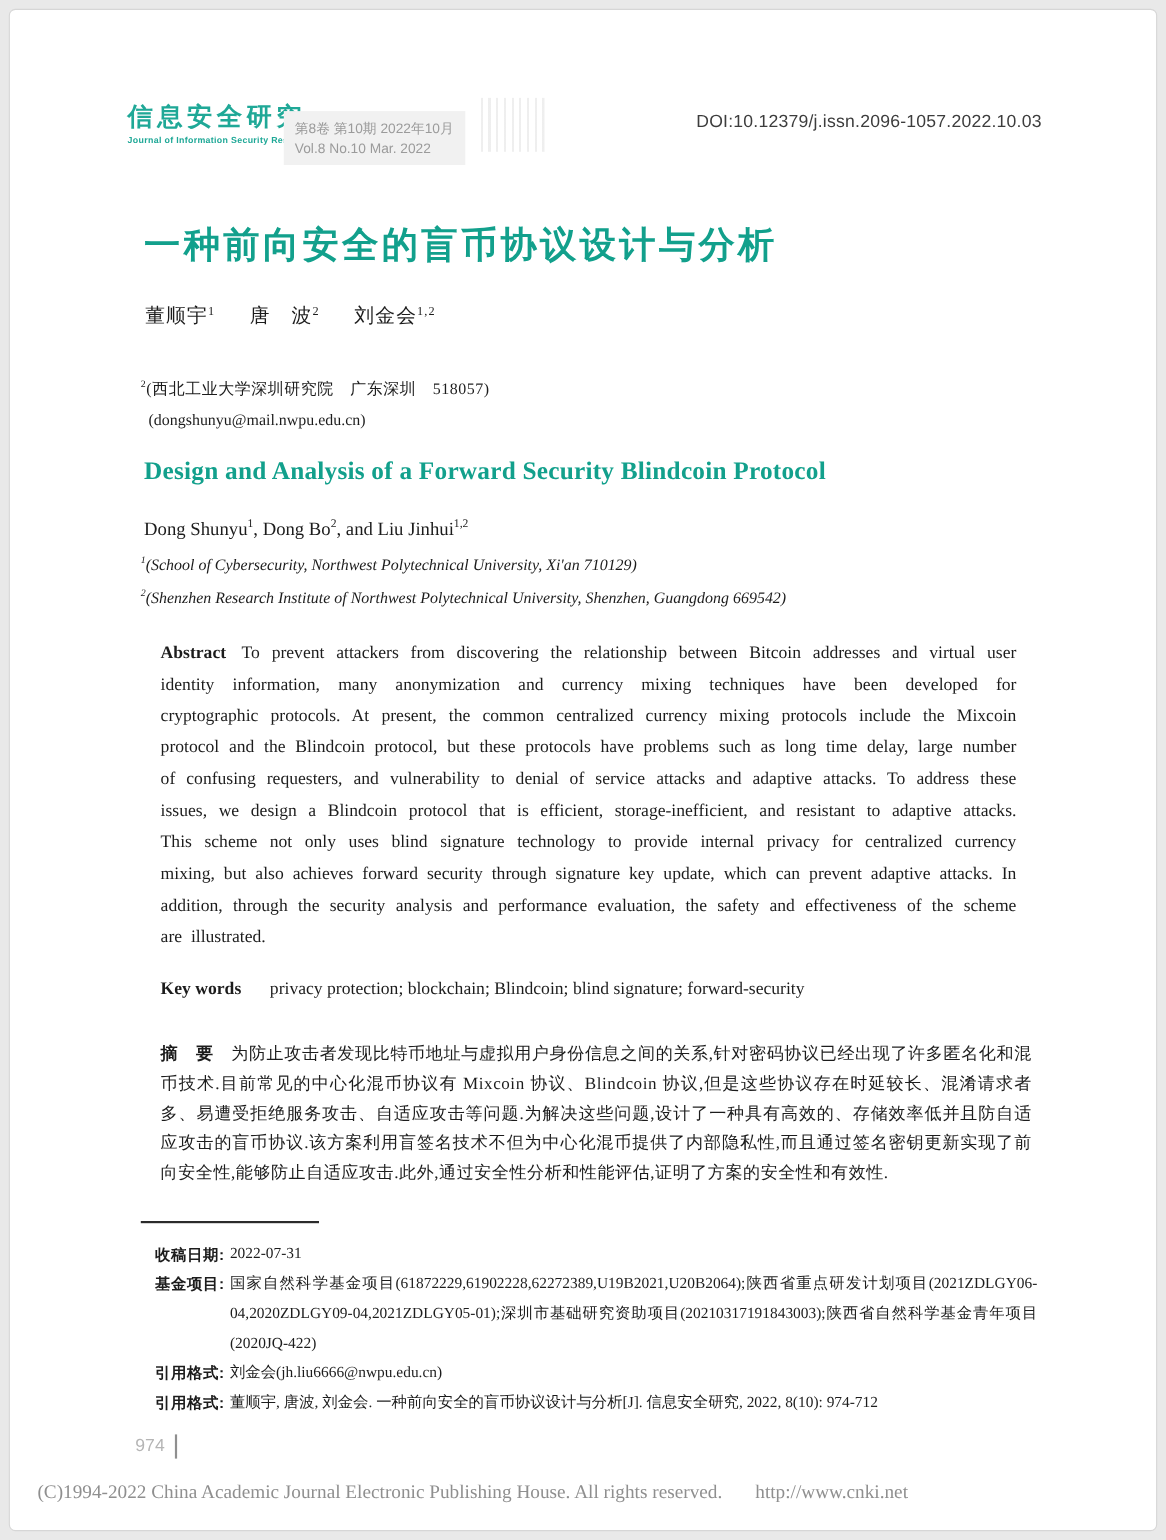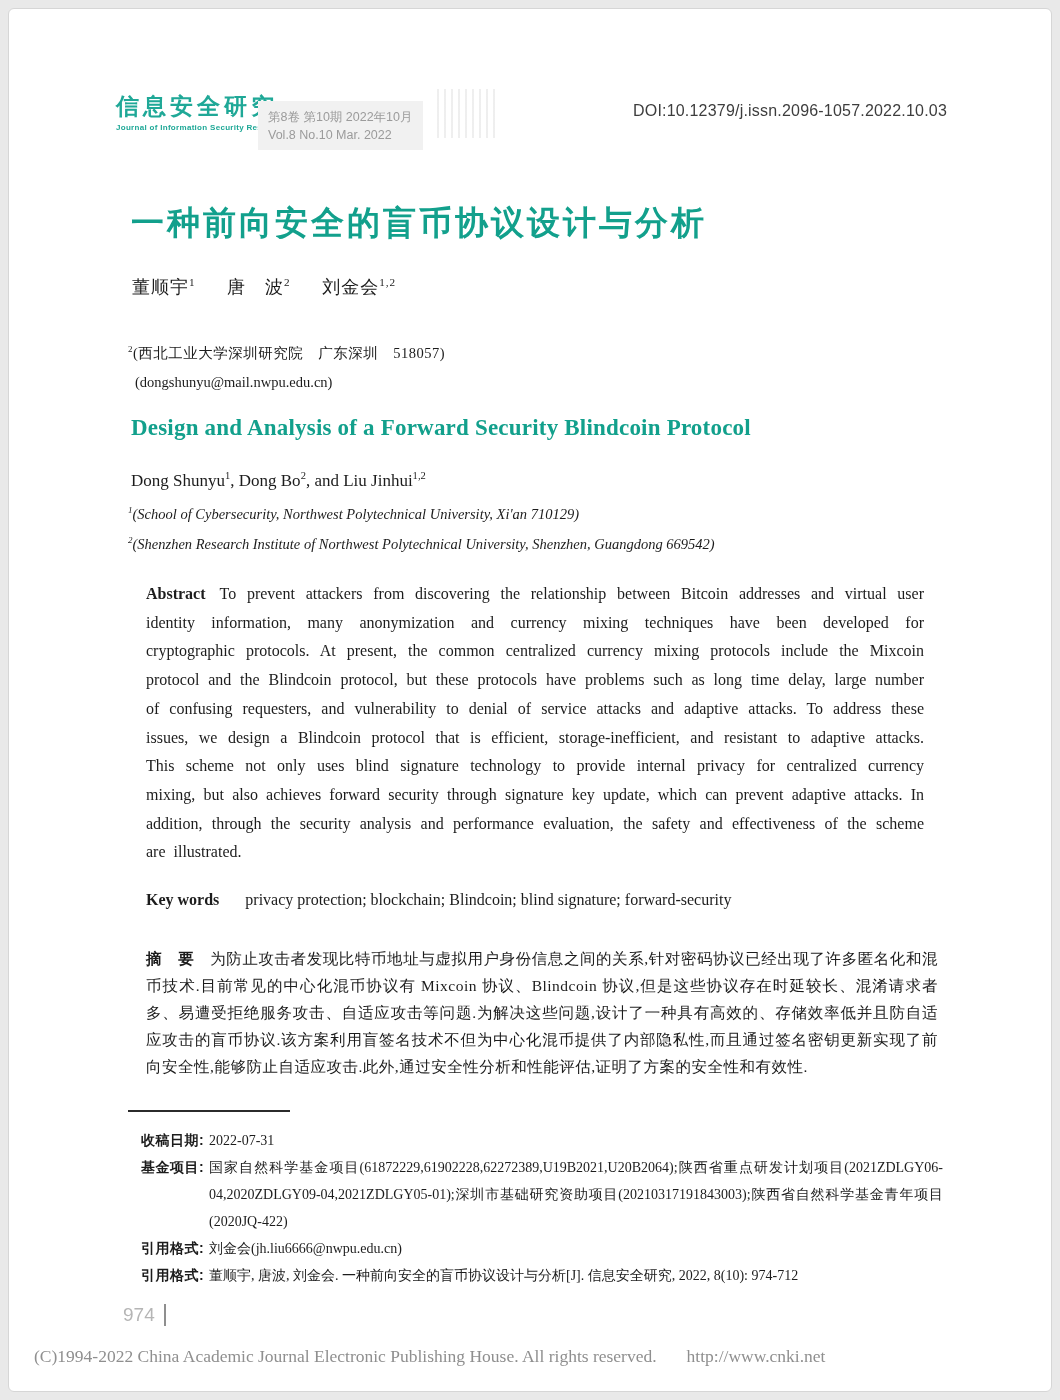--- a/index.html
+++ b/index.html
@@ -50,21 +50,21 @@
   .para-cn .lbl{font-family:var(--sans);font-weight:bold;margin-right:16px;}
 
   
   .fn-divider{width:162px;border-top:2px solid #2b2b2b;}
   .footnotes{font-size:14px;line-height:27px;}
   .fn-row{display:flex;align-items:flex-start;justify-content:center;}
   .fn-label{font-family:var(--sans);font-weight:bold;flex:0 0 68px;white-space:nowrap;letter-spacing:0.5px;}
   .fn-text{flex:1;text-align:justify;}
 
   
-  .pagenum{display:flex;align-items:center;font-family:var(--sans);font-size:19px;color:#b5b5b5;}
+  .pagenum{display:flex;align-items:center;font-family:var(--sans);font-size:16px;color:#b5b5b5;}
   .pagenum .bar{width:2px;height:22px;background:#8f8f8f;margin-left:9px;}
   .copyright{font-size:17.5px;color:#8f8f8f;white-space:nowrap;}
   .copyright .url{margin-left:30px;}
 </style>
 </head>
 <body>
 
 <div class="page">
 
   <div class="abs" style="left:107px;top:82px;">

